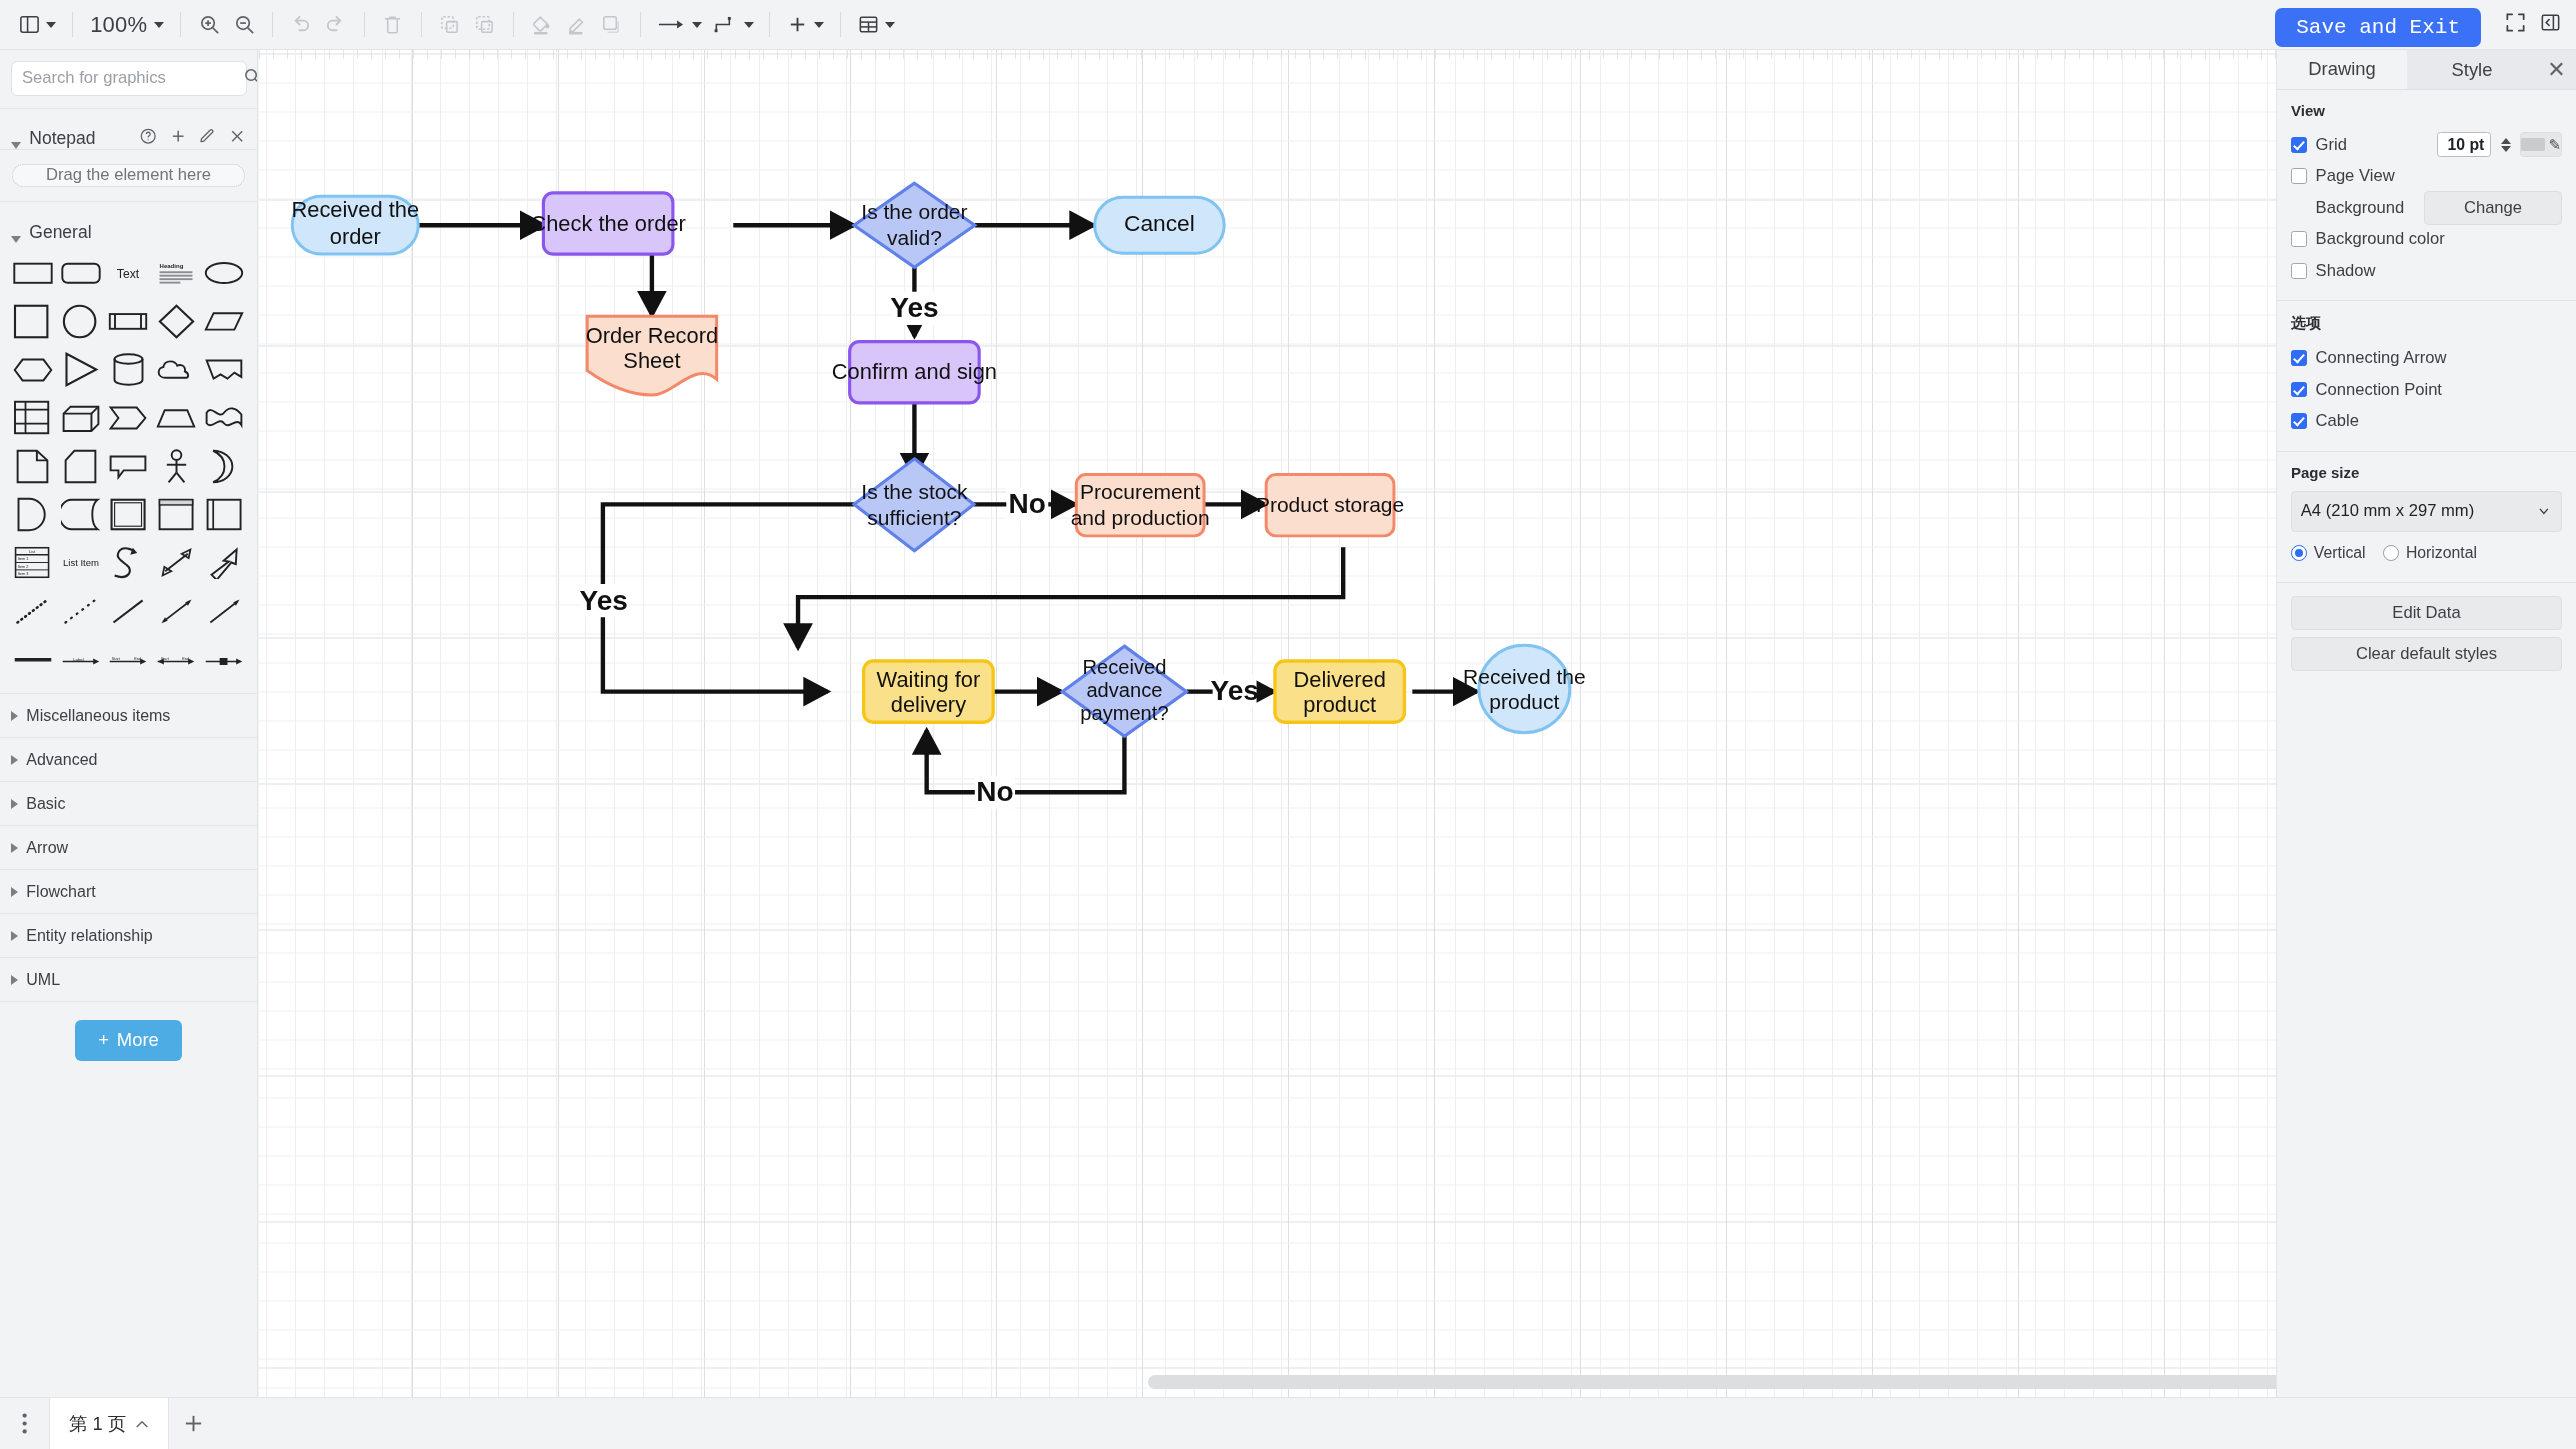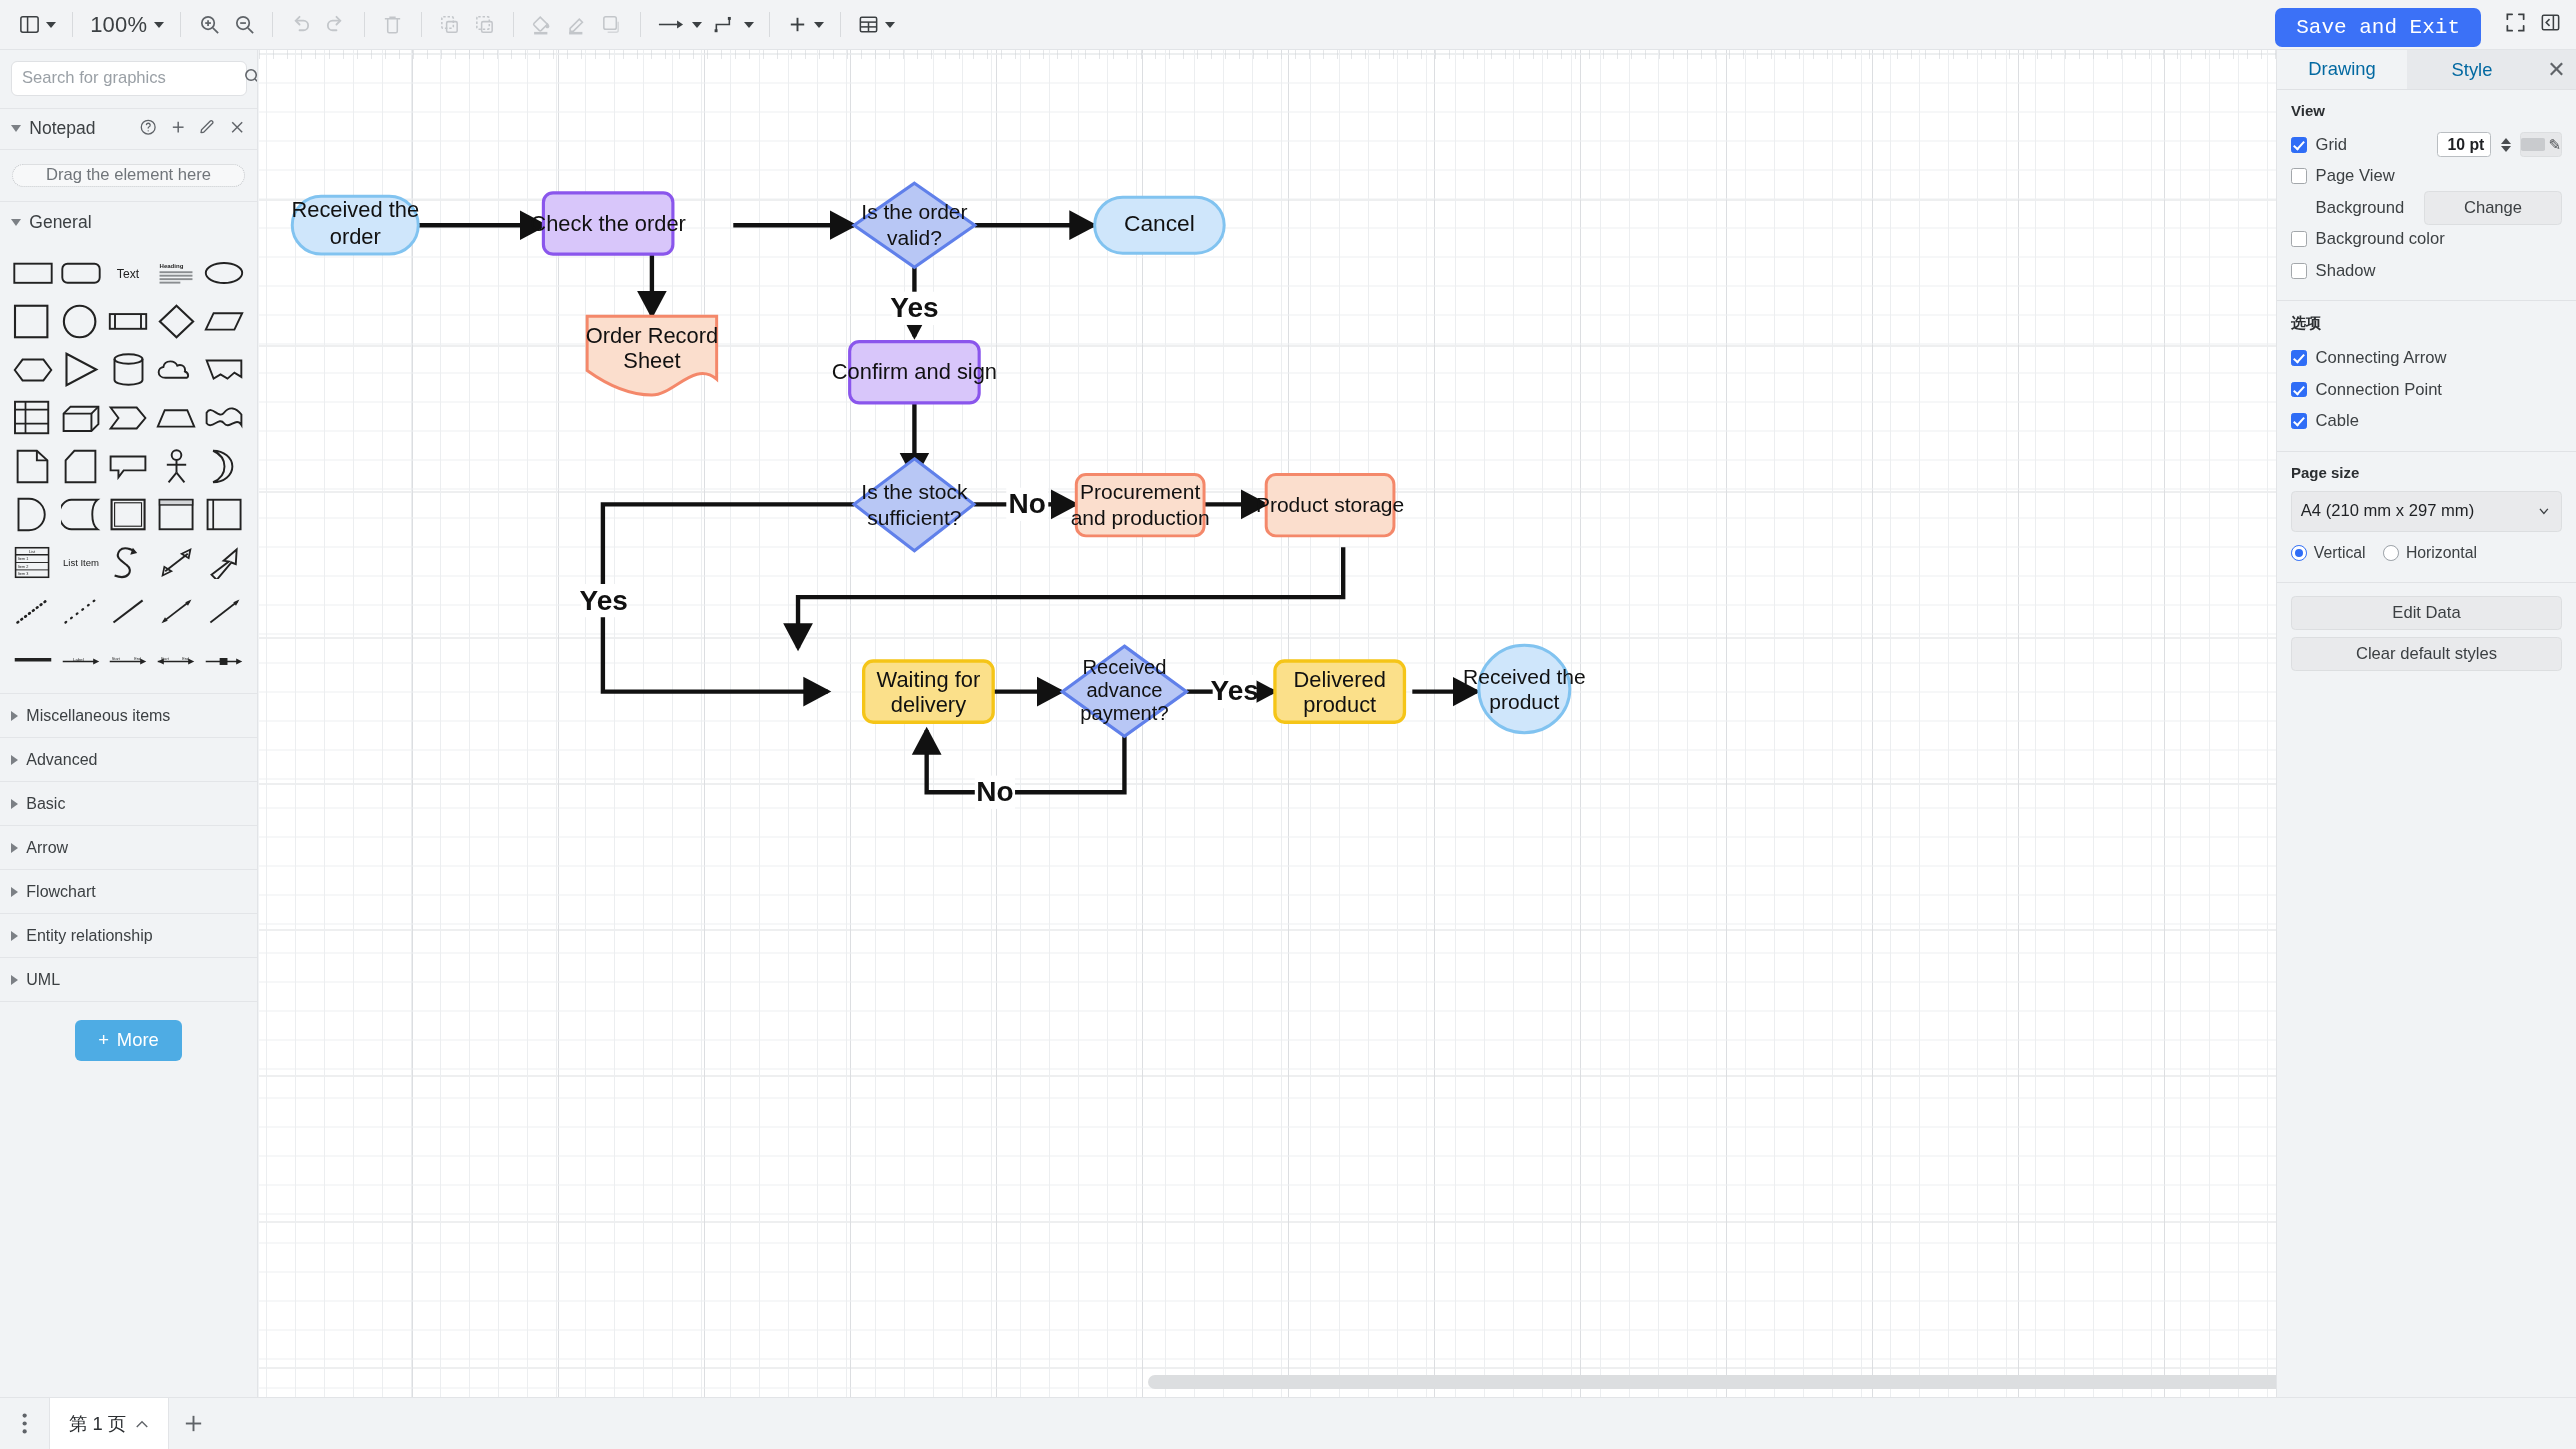--- a/index.html
+++ b/index.html
@@ -42,21 +42,21 @@
   .search-box {
     position:relative; height:35px; background:#fff; border:0.9px solid #dfe1e4; border-radius:6.1px;
     display:flex; align-items:center; padding:0 10.5px;
   }
   .search-box input {
     border:none; outline:none; flex:1; font-size:16.6px; color:#5f6368;
     font-family:"Liberation Sans",sans-serif; background:transparent;
   }
   .search-box input::placeholder { color:#9aa0a6; }
   .sec-header {
-    display:flex; align-items:center; height:42px; padding:0 10.5px;
+    display:flex; align-items:flex-end; height:42px; padding:0 10.5px;
     border-top:0.9px solid #e3e5e8; border-bottom:0.9px solid #e3e5e8;
     font-size:17.5px; color:#3c4043; cursor:pointer; gap:8.8px; background:#f1f3f5;
   }
   .tri { width:0;height:0;border-top:5.3px solid transparent;border-bottom:5.3px solid transparent;border-left:7px solid #7c8085; }
   .tri.open { border-left:5.3px solid transparent;border-right:5.3px solid transparent;border-top:7px solid #7c8085; border-bottom:none;}
   .sec-header .sp { flex:1; }
   .sec-icons { display:flex; gap:11.4px; align-items:center; color:#5f6368; }
   .sec-icons span { cursor:pointer; font-size:18.4px; line-height:1; }
   .dropzone {
     margin:14px 12.3px 14px 12.3px; height:23px; border:1.8px dotted #c3c6ca; border-radius:21px;
@@ -118,21 +118,21 @@
   }
 
   
   .right-panel {
     position:absolute; right:0; top:50px; width:300px; height:1348px;
     background:#f1f3f5; border-left:0.9px solid #e2e4e7;
   }
   .rp-tabs { display:flex; height:40px; border-bottom:0.9px solid #dfe1e4; }
   .rp-tab {
     flex:1; display:flex; align-items:center; justify-content:center;
-    font-size:18.4px; color:#0369a1; cursor:pointer; background:#e7e9ec;
+    font-size:18.4px; color:#404040; cursor:pointer; background:#e7e9ec;
   }
   .rp-tab.active { background:#f1f3f5; border-bottom:1.8px solid #f1f3f5; }
   .rp-close { width:39px; display:flex; align-items:center; justify-content:center; color:#5f6368; font-size:22px; cursor:pointer; background:#e7e9ec;}
   .rp-sec { padding:12.3px 14px 14px 14px; border-bottom:0.9px solid #e0e2e5; }
   .rp-title { font-size:15px; font-weight:bold; color:#2b2e31; margin-bottom:9.6px; }
   .rp-row { display:flex; align-items:center; gap:8.8px; height:31.5px; font-size:16.6px; color:#3c4043; }
   .cb {
     width:15.8px; height:15.8px; border:1.3px solid #a3a7ab; border-radius:2.6px; background:#fff;
     display:inline-block; position:relative; cursor:pointer; flex:none;
   }

